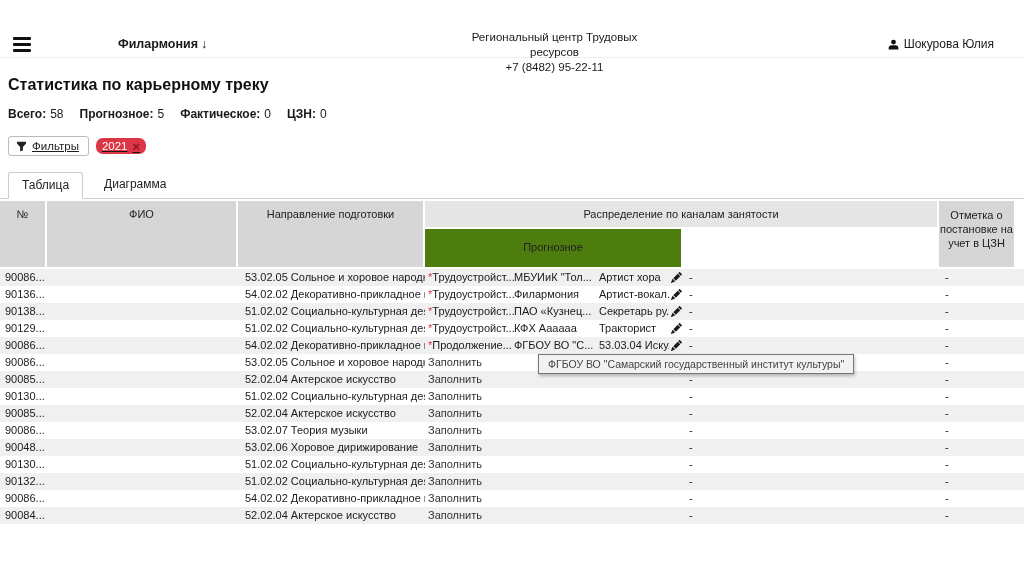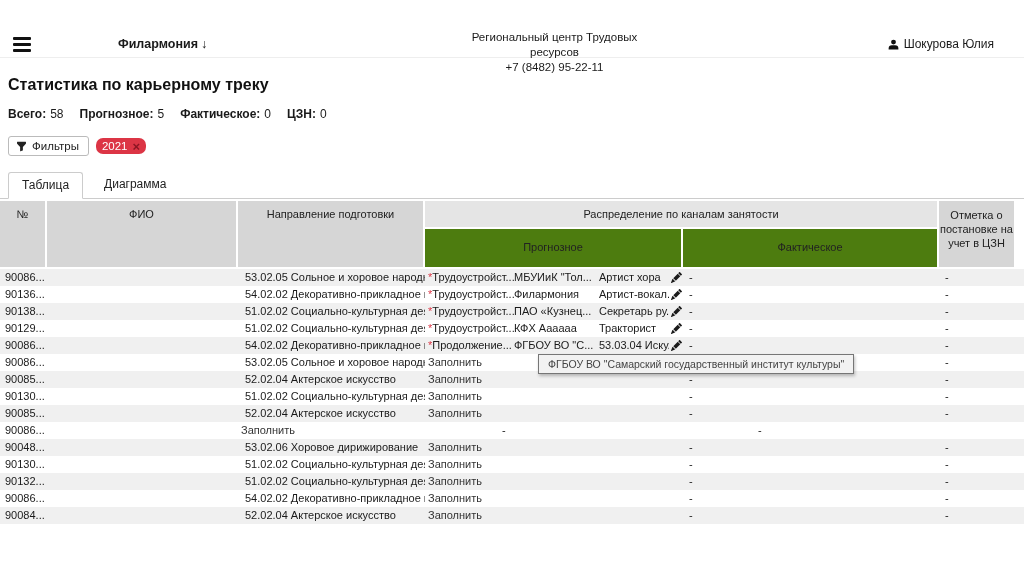--- a/index.html
+++ b/index.html
@@ -15,21 +15,21 @@
   .org { position:absolute; left:118px; top:37px; font-weight:bold; font-size:12.5px; cursor:pointer; }
   .org .arrow { font-weight:bold; margin-left:3px; }
   .centerinfo { position:absolute; left:447px; top:30px; width:215px; text-align:center; font-size:11.5px; line-height:15px; color:#1a1a1a; }
   .userbox { position:absolute; right:30px; top:37px; font-size:12px; display:flex; align-items:center; gap:4px; cursor:pointer;justify-content:flex-end; }
   .userbox svg { display:block; }
   
   .page-title { margin:18px 12px 0 8px; font-size:16px; font-weight:bold; color:#111; }
   .stats { display:flex; gap:16px; margin:13px 0 0 8px; font-size:12px; }
   .stat b { font-weight:bold; }
   .stat .val { font-weight:normal; margin-left:4px; }
-  .filters-row { display:flex; align-items:center; gap:7px; margin:15px 0 0 8px; }
+  .filters-row { display:flex; align-items:center; gap:7px; margin:15px 0 0 8px;text-decoration:underline; }
   .filters-btn { display:flex; align-items:center; gap:5px; font-family:inherit; font-size:11.5px;
     background:#fff; border:1px solid #bbb; border-radius:3px; padding:3px 9px 3px 7px; cursor:pointer; color:#222; }
   .chip { display:inline-flex; align-items:center; gap:5px; background:#dc3545; color:#fff;
     font-size:11.5px; padding:2px 6px; border-radius:7px; cursor:pointer; }
   .chip-x { color:#8b1523; font-weight:bold; font-size:13px; line-height:11px; cursor:pointer; }
   
   .tabs { display:flex; margin:16px 0 0 0; padding-left:8px; border-bottom:1px solid #ccc;gap:8px; }
   .tab { font-size:12px; padding:5px 13px 6px 13px; cursor:pointer; margin-bottom:-1px; color:#222; }
   .tab.active { background:#fff; border:1px solid #ccc; border-bottom:1px solid #fff; border-radius:3px 3px 0 0; }
   
@@ -117,21 +117,20 @@
 </div>
 
 <div class="thead">
   <div class="th th-num">№</div>
   <div class="th th-fio">ФИО</div>
   <div class="th th-dir">Направление подготовки</div>
   <div class="th th-dist">
     <div class="dist-label">Распределение по каналам занятости</div>
     <div class="dist-sub">
       <div class="th-sub prog">Прогнозное</div>
-      <div class="th-sub fact">Фактическое</div>
     </div>
   </div>
   <div class="th th-czn">Отметка о постановке на учет в ЦЗН</div>
 </div>
 
 <div class="tbody">
   <div class="trow">
     <div class="cell c-num">90086...</div>
     <div class="cell c-fio"></div>
     <div class="cell c-dir">53.02.05 Сольное и хоровое народно...</div>
@@ -261,20 +260,21 @@
     <div class="cell c-prog">
         <span class="fill-link">Заполнить</span>
       </div>
     <div class="cell c-fact">-</div>
     <div class="cell c-czn">-</div>
   </div>
 
   <div class="trow">
     <div class="cell c-num">90086...</div>
     <div class="cell c-fio"></div>
+    <div class="cell c-dir">53.02.07 Теория музыки</div>
     <div class="cell c-prog">
         <span class="fill-link">Заполнить</span>
       </div>
     <div class="cell c-fact">-</div>
     <div class="cell c-czn">-</div>
   </div>
 
   <div class="trow">
     <div class="cell c-num">90048...</div>
     <div class="cell c-fio"></div>

